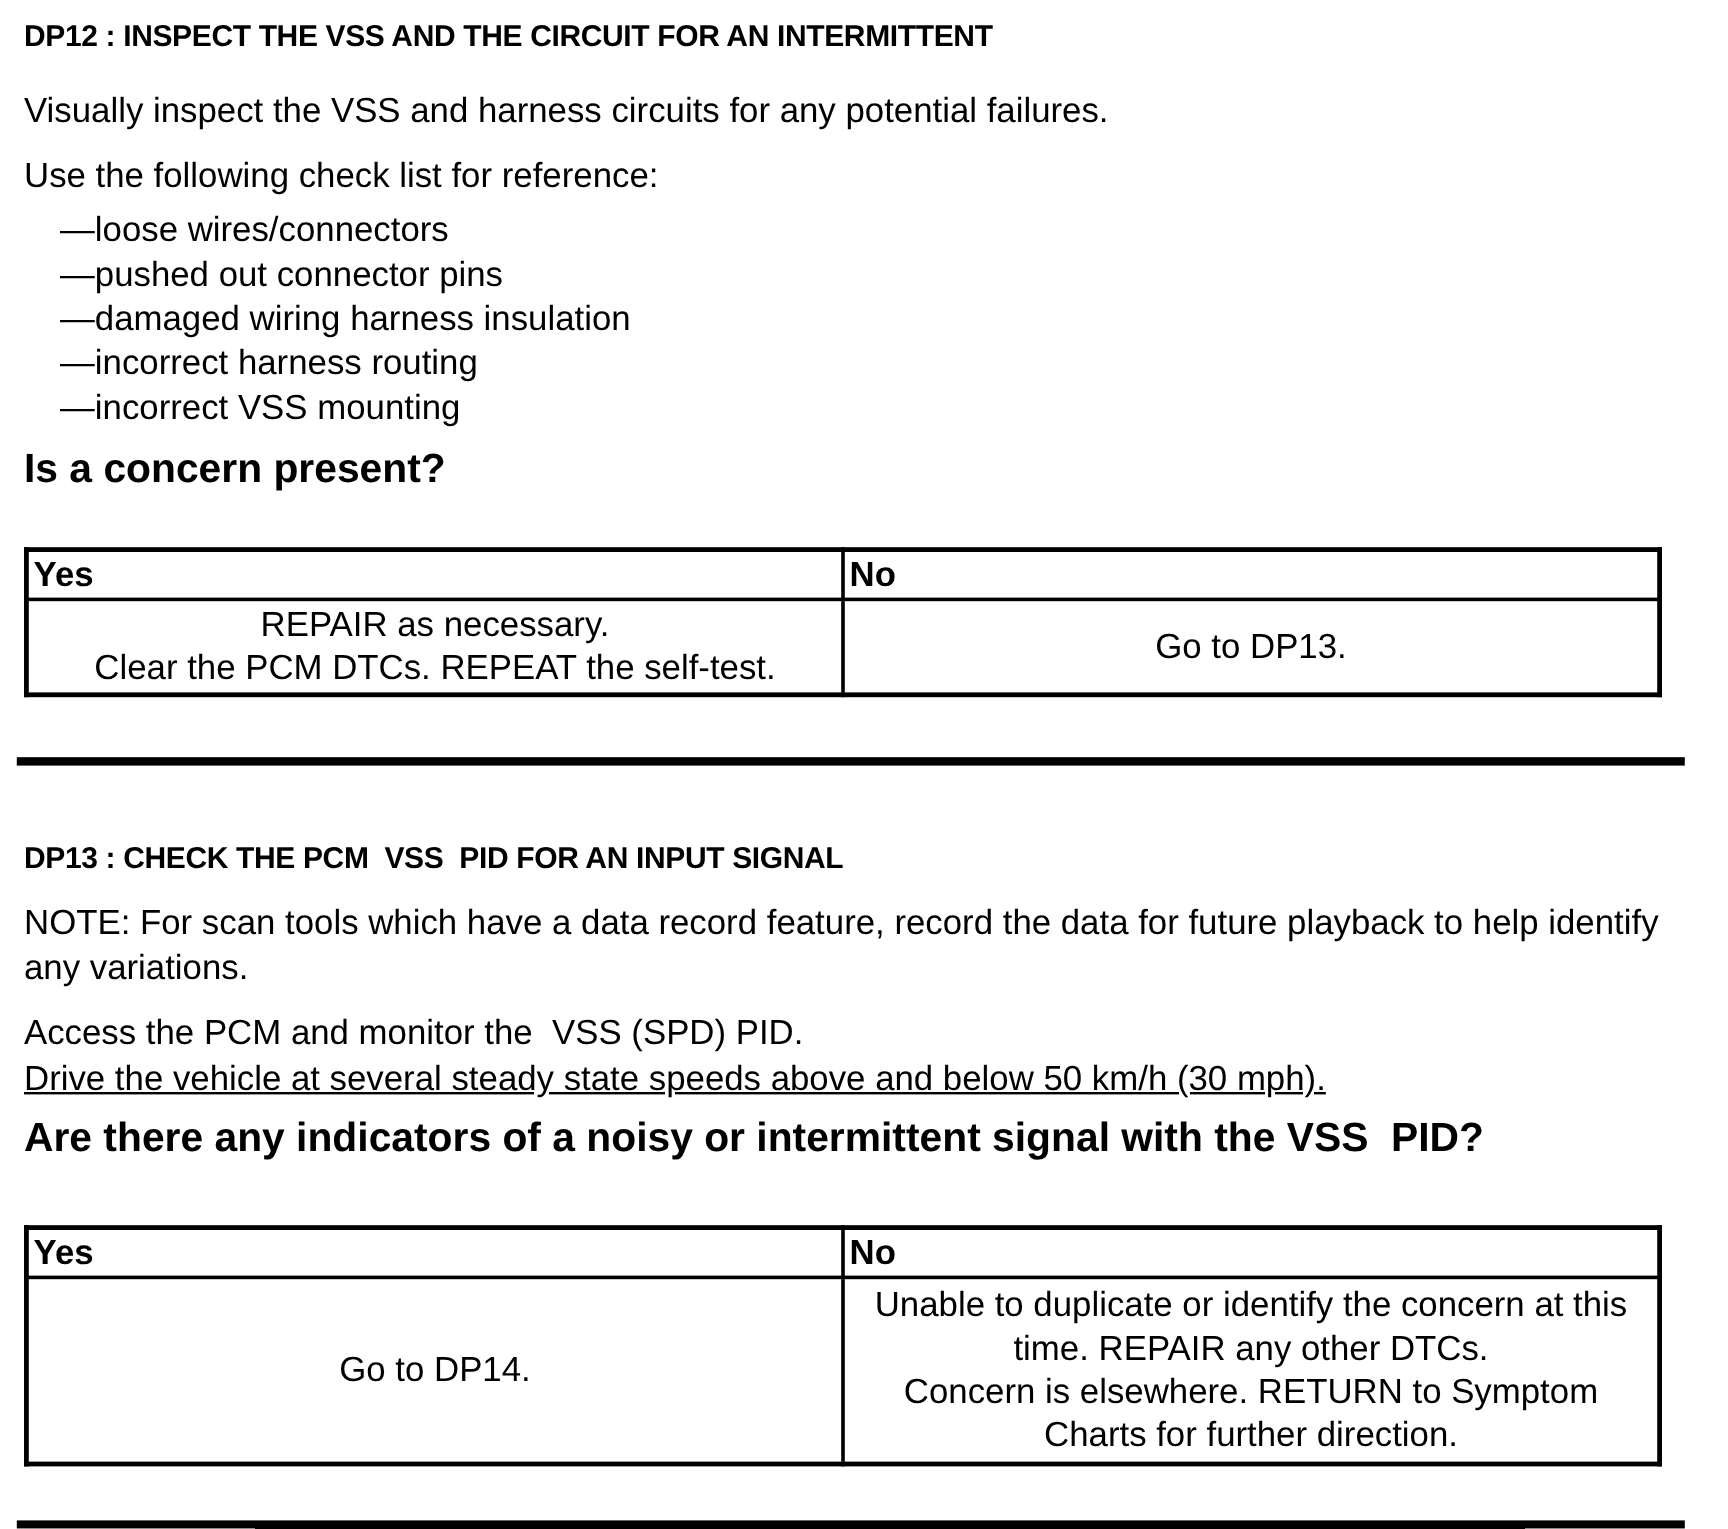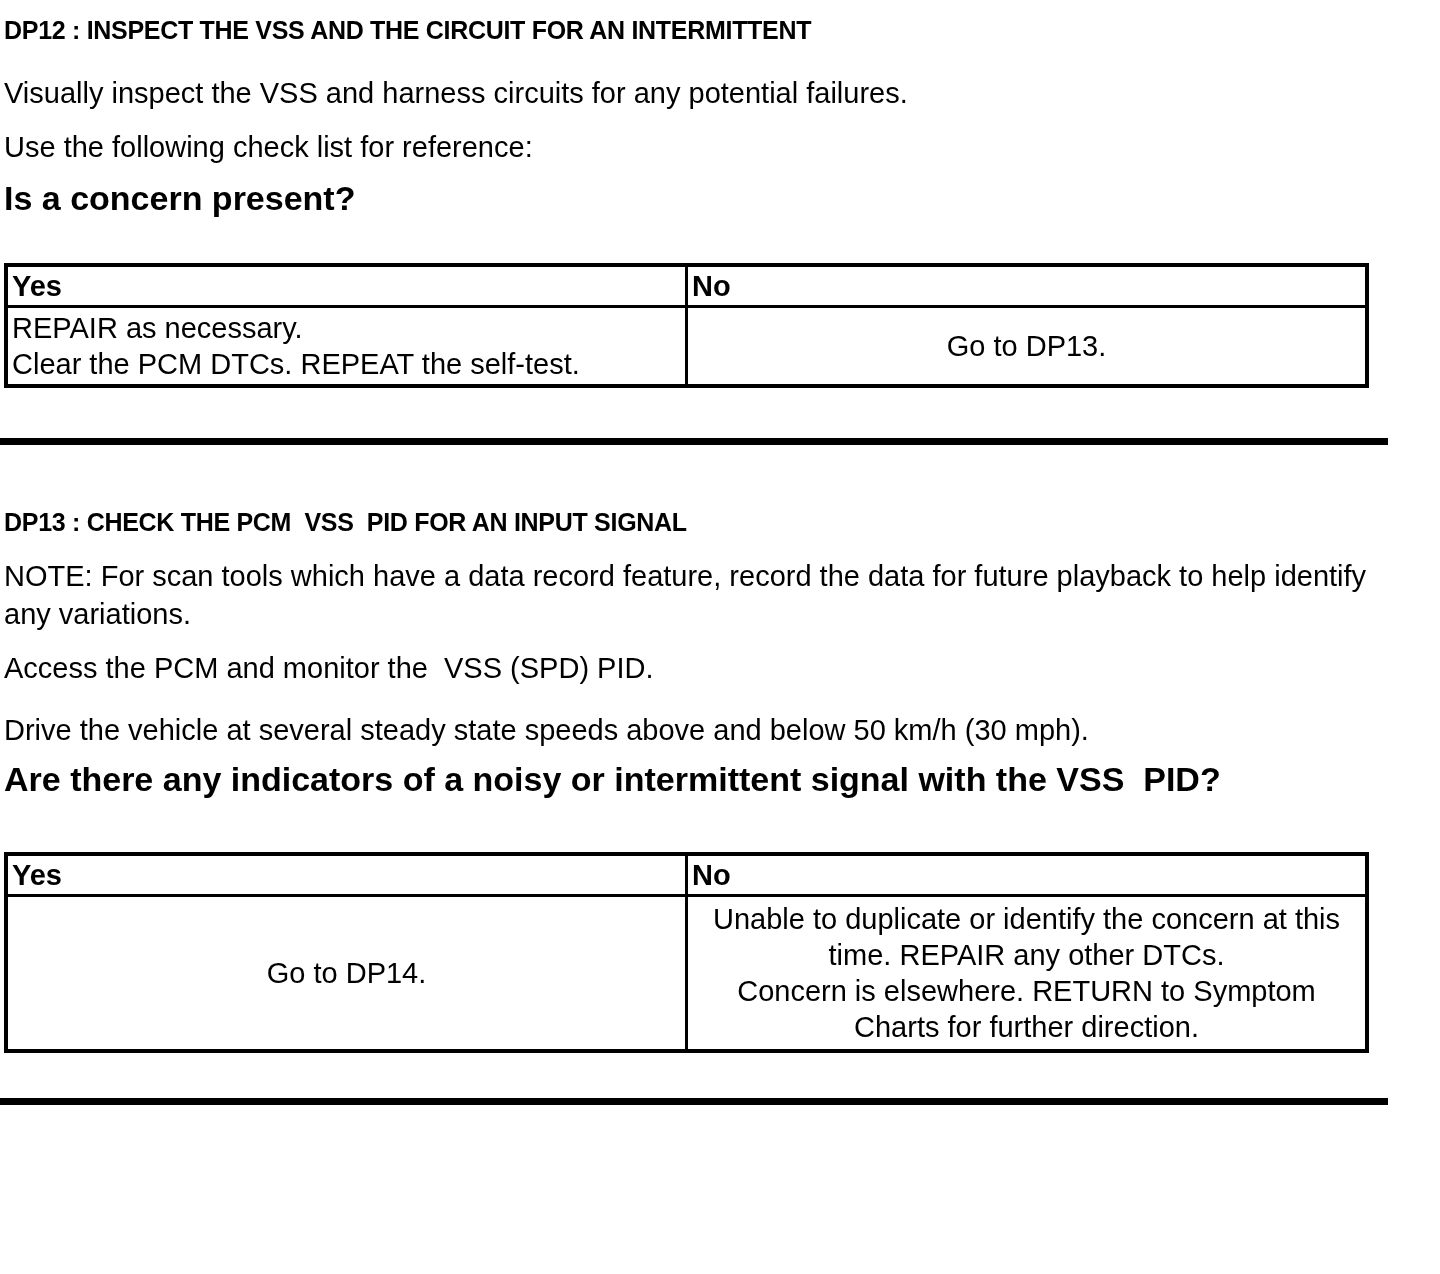--- a/index.html
+++ b/index.html
@@ -1,21 +1,21 @@
 <!DOCTYPE html>
 <html><head>
 <meta charset="utf-8">
 <style>
   html, body { margin: 0; padding: 0; background: #ffffff; }
   .page {
     position: relative;
     width: 1440px;
     height: 1274px;
     box-sizing: border-box;
-    padding: 15px 0 0 4px;
+    padding: 15px 0 0 20px;
     background: #ffffff;
     color: #000000;
     font-family: "Liberation Sans", sans-serif;
     overflow: hidden;
   }
   .step-heading {
     margin: 0;
     font-size: 25px;
     font-weight: bold;
     line-height: 30px;
@@ -60,49 +60,56 @@
   }
   .decision-table th {
     font-weight: bold;
     text-align: left;
     height: 36px;
   }
   .t1-body td { height: 74px; vertical-align: middle; }
   .t2-body td { height: 150px; vertical-align: middle; }
   .cell-left   { text-align: left; }
   .cell-center { text-align: center; margin-left: 36px; }
-  .cell-line { white-space: pre-wrap; }
+  .cell-line { white-space: pre-wrap; text-align: center; }
   .thick-rule {
     margin-left: -6px;
     width: 1390px;
     height: 7px;
     background: #000;
     border: none;
   }
   .rule-1 { margin-top: 50px; }
   .rule-2 { margin-top: 45px; }
   .dp13-heading { margin-top: 62px; }
   .note  { margin-top: 20px; }
   .step  { margin-top: 16px; }
-  .step-b{ margin-top: 24px; }
+  .step-b{ margin-top: 0; text-decoration: underline; }
   .q2    { margin-top: 12px; }
   .t2    { margin-top: 54px; }
 </style>
 </head>
 <body>
 
 <div class="page">
 
   <section>
     <h2 class="step-heading">DP12 : INSPECT THE VSS AND THE CIRCUIT FOR AN INTERMITTENT</h2>
 
     <p class="body-text intro">Visually inspect the VSS and harness circuits for any potential failures.</p>
 
     <p class="body-text checklist-intro">Use the following check list for reference:</p>
 
+    <div class="checklist">
+      <div class="check-item">—loose wires/connectors</div>
+      <div class="check-item">—pushed out connector pins</div>
+      <div class="check-item">—damaged wiring harness insulation</div>
+      <div class="check-item">—incorrect harness routing</div>
+      <div class="check-item">—incorrect VSS mounting</div>
+    </div>
 
     <p class="question">Is a concern present?</p>
 
     <table class="decision-table">
       <tbody>
         <tr>
           <th>Yes</th>
           <th>No</th>
         </tr>
         <tr class="t1-body">

